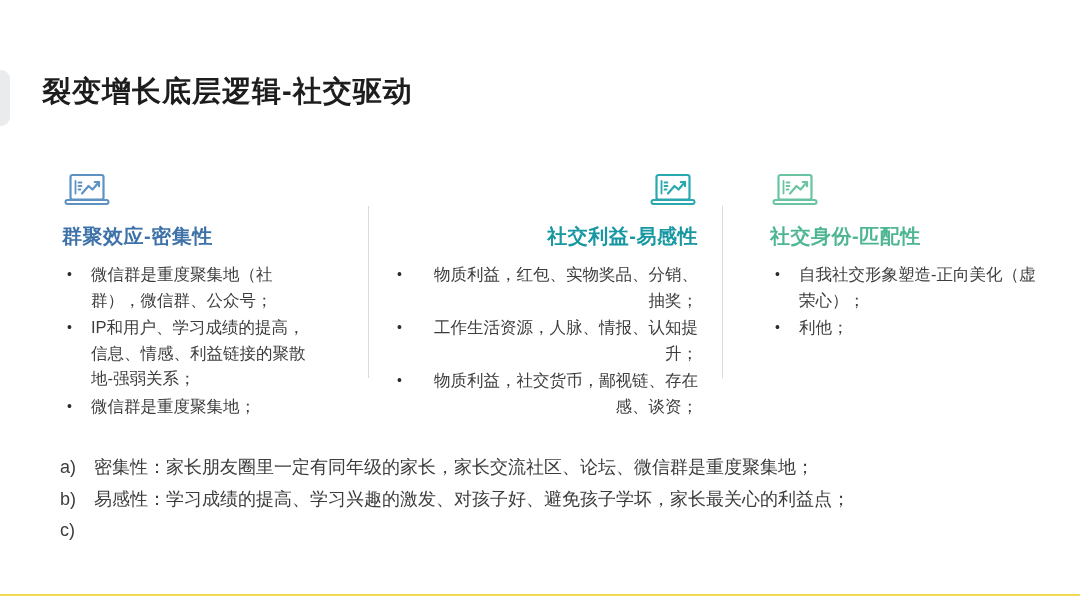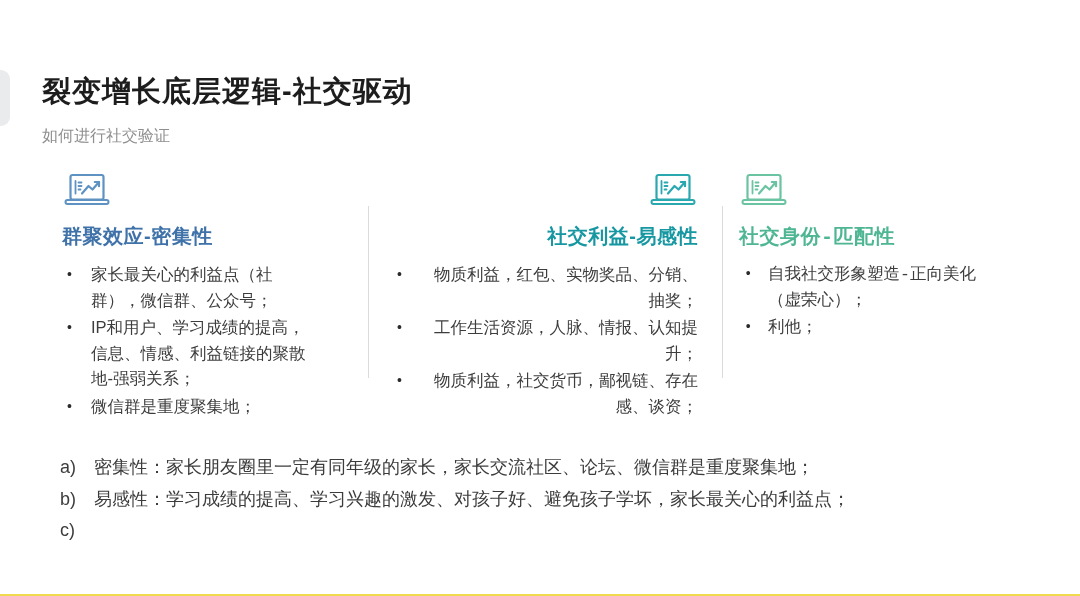--- a/index.html
+++ b/index.html
@@ -12,21 +12,21 @@
   .left-tab{position:absolute;left:-10px;top:30px;width:20px;height:56px;
     background:#e9ebec;border-radius:9px;}
   
   .hdr{position:absolute;left:42px;top:32px;}
   .title{margin:0;font-size:29px;font-weight:800;color:#1d1d1d;letter-spacing:1px;}
   .subtitle{margin:14px 0 0;font-size:16px;color:#8f8f8f;}
   
   .col{position:absolute;top:133px;}
   .col-1{left:62px;width:252px;}
   .col-2{left:392px;width:306px;text-align:right;}
-  .col-3{left:739px;width:268px;font-family:Liberation Mono, monospace;}
+  .col-3{left:770px;width:268px;}
   .col .icon{display:block;height:40px;}
   .col h2{margin:10px 0 0;font-size:20px;font-weight:800;letter-spacing:.5px;}
   .col ul{margin:12px 0 0;padding:0;list-style:none;}
   .col li{position:relative;padding-left:29px;font-size:16.5px;line-height:25.5px;
     color:#3d3d3d;margin-bottom:2px;}
   .col li::before{content:"•";position:absolute;left:5px;top:0;color:#2b2b2b;font-size:14px;}
   .c-blue{color:#3e72a8}.c-teal{color:#1697a1}.c-green{color:#4fb693}
   .i-blue{color:#5e92c2}.i-teal{color:#2aa8b0}.i-green{color:#6bc4a1}
   
   .vdiv{position:absolute;top:166px;width:1px;height:172px;background:#dbdbdb;}
@@ -44,40 +44,39 @@
 </style>
 </head>
 <body>
 
 <div class="slide">
 
   <div class="left-tab"></div>
 
   <div class="hdr">
     <h1 class="title">裂变增长底层逻辑-社交驱动</h1>
-    <p class="subtitle">如何进行社交验证</p>
   </div>
 
   <div class="vdiv vdiv-1"></div>
   <div class="vdiv vdiv-2"></div>
 
   <section class="col col-1">
     <span class="icon i-blue">
       <svg width="50" height="36" viewBox="0 0 50 36" fill="none" stroke="currentColor" stroke-width="2.2" stroke-linecap="round" stroke-linejoin="round">
         <rect x="8.5" y="2" width="33" height="24.5" rx="2"></rect>
         <rect x="3.5" y="27" width="43" height="4" rx="2" stroke-width="2"></rect>
         <path d="M13.5 8 v12.5" stroke-width="1.8"></path>
         <path d="M16.5 9.5 h3 M16.5 13 h3 M16.5 16.5 h2" stroke-width="1.8"></path>
         <path d="M20 20.5 l6.5 -7.5 4 3.5 6.5 -7.5"></path>
         <path d="M32.8 9 H37 V13.2"></path>
       </svg>
     </span>
     <h2 class="c-blue">群聚效应-密集性</h2>
     <ul>
-      <li>家长最关心的利益点（社群），微信群、公众号；</li>
+      <li>微信群是重度聚集地（社群），微信群、公众号；</li>
       <li>IP和用户、学习成绩的提高，信息、情感、利益链接的聚散地-强弱关系；</li>
       <li>微信群是重度聚集地；</li>
     </ul>
   </section>
 
   <section class="col col-2">
     <span class="icon i-teal">
       <svg width="50" height="36" viewBox="0 0 50 36" fill="none" stroke="currentColor" stroke-width="2.2" stroke-linecap="round" stroke-linejoin="round">
         <rect x="8.5" y="2" width="33" height="24.5" rx="2"></rect>
         <rect x="3.5" y="27" width="43" height="4" rx="2" stroke-width="2"></rect>

